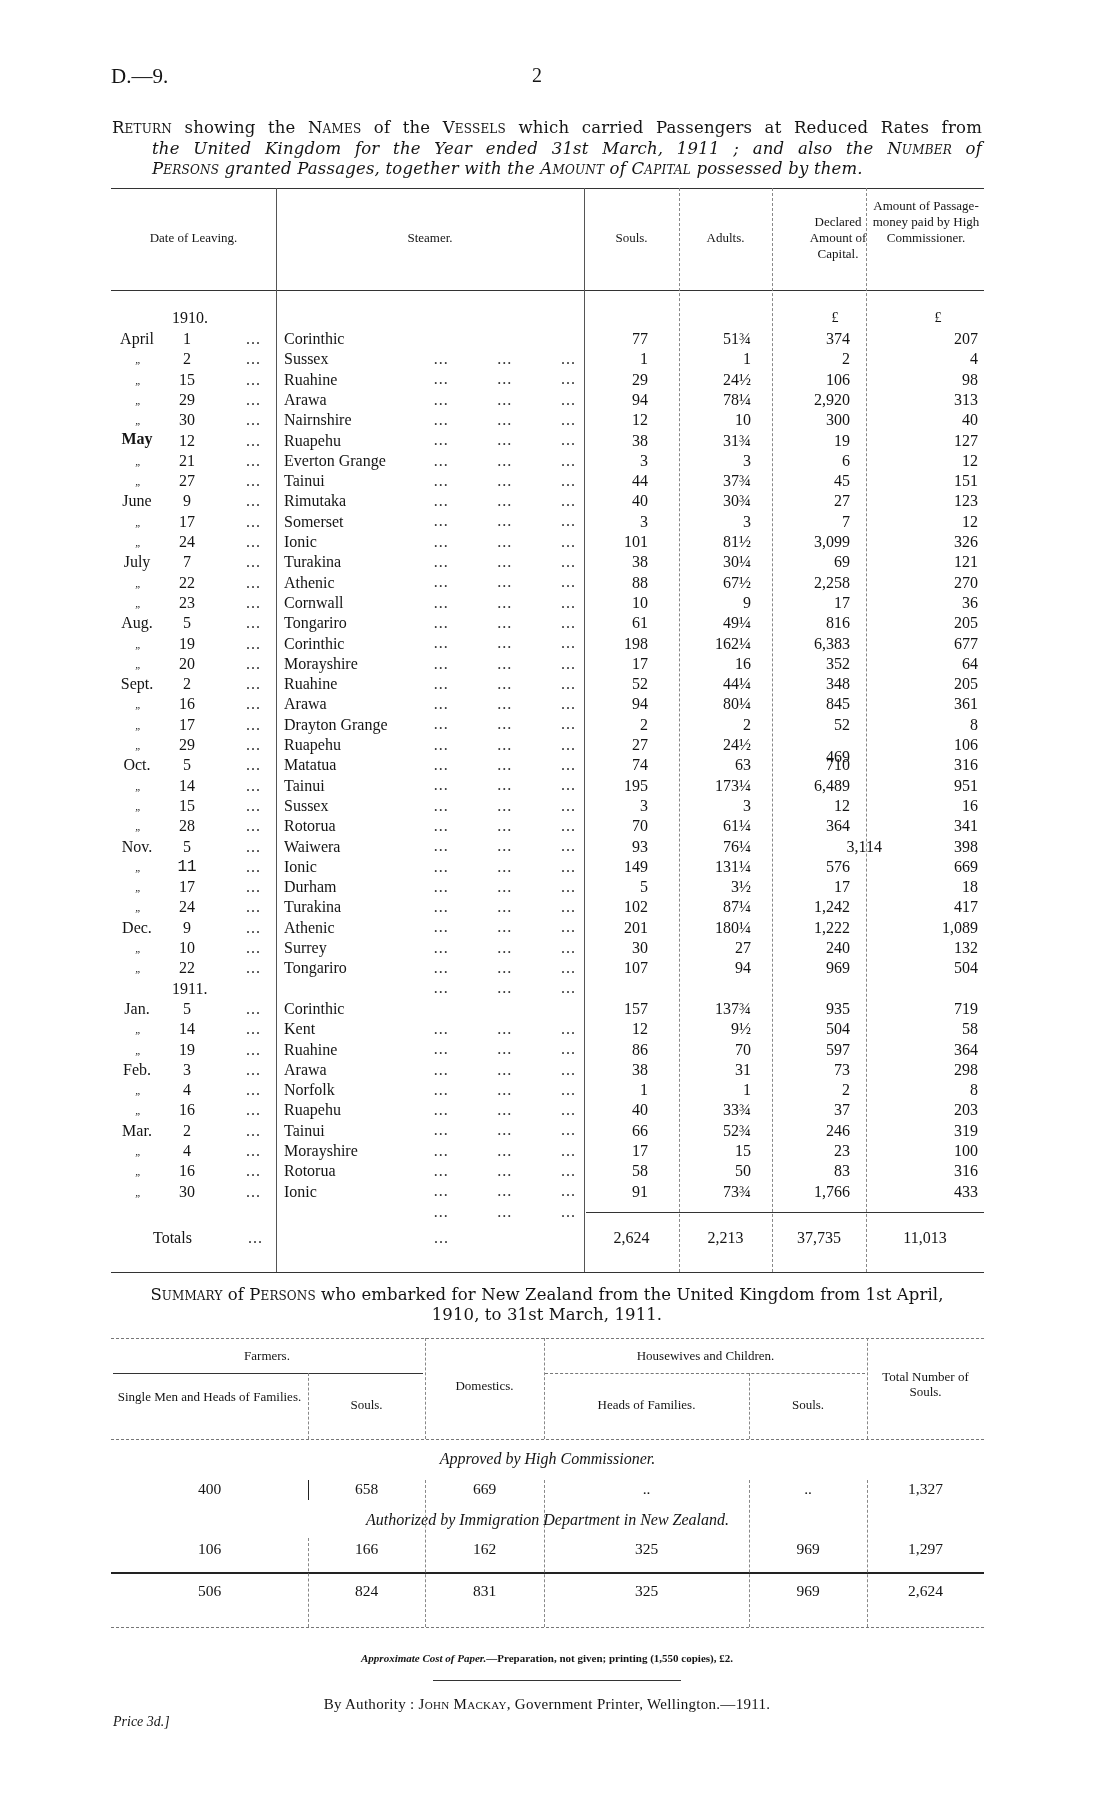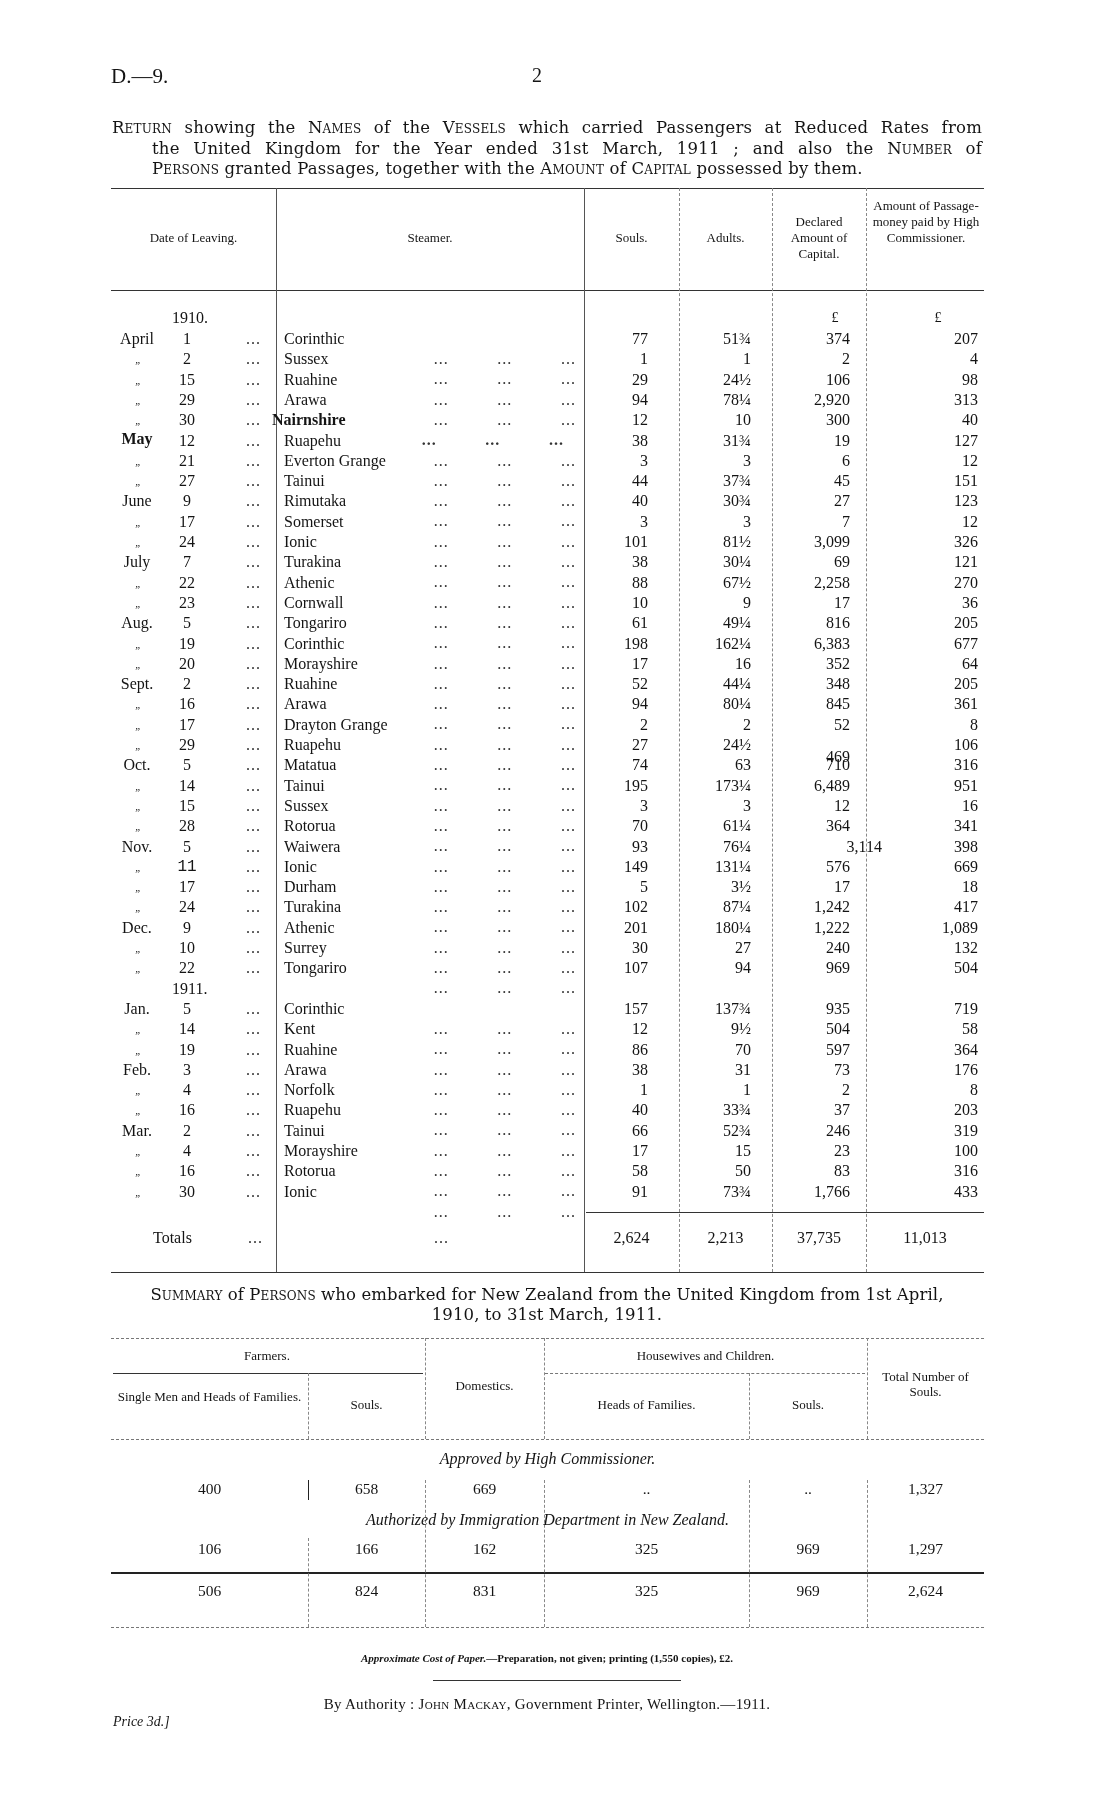--- a/index.html
+++ b/index.html
@@ -4,21 +4,21 @@
 <style>
   html, body { margin:0; padding:0; background:#ffffff; }
   body { width:1114px; height:1811px; position:relative; overflow:hidden;
          font-family:"DejaVu Serif","Liberation Serif",serif; color:#141414; }
   .abs { position:absolute; }
   .sc { font-variant: small-caps; }
   .doc-ref { left:111px; top:64px; font-size:21px; font-family:"Liberation Serif",serif; }
   .page-num { left:532px; top:64px; font-size:20px; font-family:"Liberation Serif",serif; }
   .title { left:112px; top:118px; width:870px; font-size:16.5px; line-height:20.5px; letter-spacing:0.2px; }
   .title p { margin:0; text-align:justify; text-align-last:justify; }
-  .title p.ind { padding-left:40px; }
+  .title p.ind { padding-left:40px;font-style:italic; }
   .title p.last { text-align-last:auto; }
   .hr { position:absolute; height:0; border-top:1px solid #333; }
   .hr.dash { border-top:1px dashed #777; }
   .hr.thick { border-top:2px solid #222; }
   .vr { position:absolute; width:0; border-left:1px solid #555; }
   .vr.dash { border-left:1px dashed #888; }
   .th { position:absolute; font-size:13px; line-height:16px; text-align:center; font-family:"Liberation Serif",serif; }
   .cell { position:absolute; font-size:16px; line-height:20px; white-space:nowrap; font-family:"Liberation Serif",serif; }
   .r { text-align:right; }
   .c { text-align:center; }
@@ -53,21 +53,21 @@
   <div class="vr dash" style="left:679px; top:188px; height:1084px;"></div>
   <div class="vr dash" style="left:772px; top:188px; height:1084px;"></div>
   <div class="vr dash" style="left:866px; top:188px; height:1084px;"></div>
   <div class="hr" style="left:586px; top:1212px; width:398px;"></div>
   <div class="hr" style="left:111px; top:1272px; width:873px;"></div>
 
   <div class="th" style="left:111px; top:230px; width:165px;">Date of Leaving.</div>
   <div class="th" style="left:276px; top:230px; width:308px;">Steamer.</div>
   <div class="th" style="left:584px; top:230px; width:95px;">Souls.</div>
   <div class="th" style="left:679px; top:230px; width:93px;">Adults.</div>
-  <div class="th" style="left:773px; top:214px; width:92px;">Declared Amount of Capital.</div>
+  <div class="th" style="left:792px; top:214px; width:92px;">Declared Amount of Capital.</div>
   <div class="th" style="left:866px; top:198px; width:120px;">Amount of Passage-money paid by High Commissioner.</div>
 
   <div class="cell" style="left:172px; top:308px;">1910.</div>
   <div class="cell c" style="left:820px; top:308px; width:30px; font-size:14px;">£</div>
   <div class="cell c" style="left:923px; top:308px; width:30px; font-size:14px;">£</div>
 
   <div id="rows">
       <div>
         <div class="cell c" style="left: 111px; width: 52px; top: 329px;">April</div>
         <div class="cell c" style="left: 165px; width: 44px; top: 329px;">1</div>
@@ -125,21 +125,21 @@
           </span></div>
         <div class="cell r" style="left: 584px; width: 64px; top: 389.9px;">94</div>
         <div class="cell r" style="left: 679px; width: 72px; top: 389.9px;">78¼</div>
         <div class="cell r" style="left: 772px; width: 78px; top: 389.9px;">2,920</div>
         <div class="cell r" style="left: 866px; width: 112px; top: 389.9px;">313</div>
       </div>
       <div>
         <div class="cell c ditto" style="left: 111px; width: 52px; top: 416.2px;">”</div>
         <div class="cell c" style="left: 165px; width: 44px; top: 410.2px;">30</div>
         <div class="cell dots" style="left: 246px; width: 28px; top: 410.2px;">...</div>
-        <div class="cell " style="left: 272px; width: 300px; top: 410.2px; font-weight: bold;"><span>Nairnshire</span><span class="dots" style="position: absolute; left: 0px; width: 292px; display: flex; justify-content: space-between;">
+        <div class="cell " style="left: 284px; width: 300px; top: 410.2px;"><span>Nairnshire</span><span class="dots" style="position: absolute; left: 0px; width: 292px; display: flex; justify-content: space-between;">
             <span style="visibility:hidden">x</span>
             <span style="margin-left:92px">...</span>
             <span>...</span>
             <span>...</span>
           </span></div>
         <div class="cell r" style="left: 584px; width: 64px; top: 410.2px;">12</div>
         <div class="cell r" style="left: 679px; width: 72px; top: 410.2px;">10</div>
         <div class="cell r" style="left: 772px; width: 78px; top: 410.2px;">300</div>
         <div class="cell r" style="left: 866px; width: 112px; top: 410.2px;">40</div>
       </div>
@@ -600,21 +600,21 @@
         <div class="cell dots" style="left: 246px; width: 28px; top: 1059.8px;">...</div>
         <div class="cell " style="left: 284px; width: 300px; top: 1059.8px;"><span>Arawa</span><span class="dots" style="position: absolute; left: 0px; width: 292px; display: flex; justify-content: space-between;">
             <span style="visibility:hidden">x</span>
             <span style="margin-left:92px">...</span>
             <span>...</span>
             <span>...</span>
           </span></div>
         <div class="cell r" style="left: 584px; width: 64px; top: 1059.8px;">38</div>
         <div class="cell r" style="left: 679px; width: 72px; top: 1059.8px;">31</div>
         <div class="cell r" style="left: 772px; width: 78px; top: 1059.8px;">73</div>
-        <div class="cell r" style="left: 866px; width: 112px; top: 1059.8px;">176</div>
+        <div class="cell r" style="left: 866px; width: 112px; top: 1059.8px;">298</div>
       </div>
       <div>
         <div class="cell c ditto" style="left: 111px; width: 52px; top: 1086.1px;">”</div>
         <div class="cell c" style="left: 165px; width: 44px; top: 1080.1px;">4</div>
         <div class="cell dots" style="left: 246px; width: 28px; top: 1080.1px;">...</div>
         <div class="cell " style="left: 284px; width: 300px; top: 1080.1px;"><span>Norfolk</span><span class="dots" style="position: absolute; left: 0px; width: 292px; display: flex; justify-content: space-between;">
             <span style="visibility:hidden">x</span>
             <span style="margin-left:92px">...</span>
             <span>...</span>
             <span>...</span>

